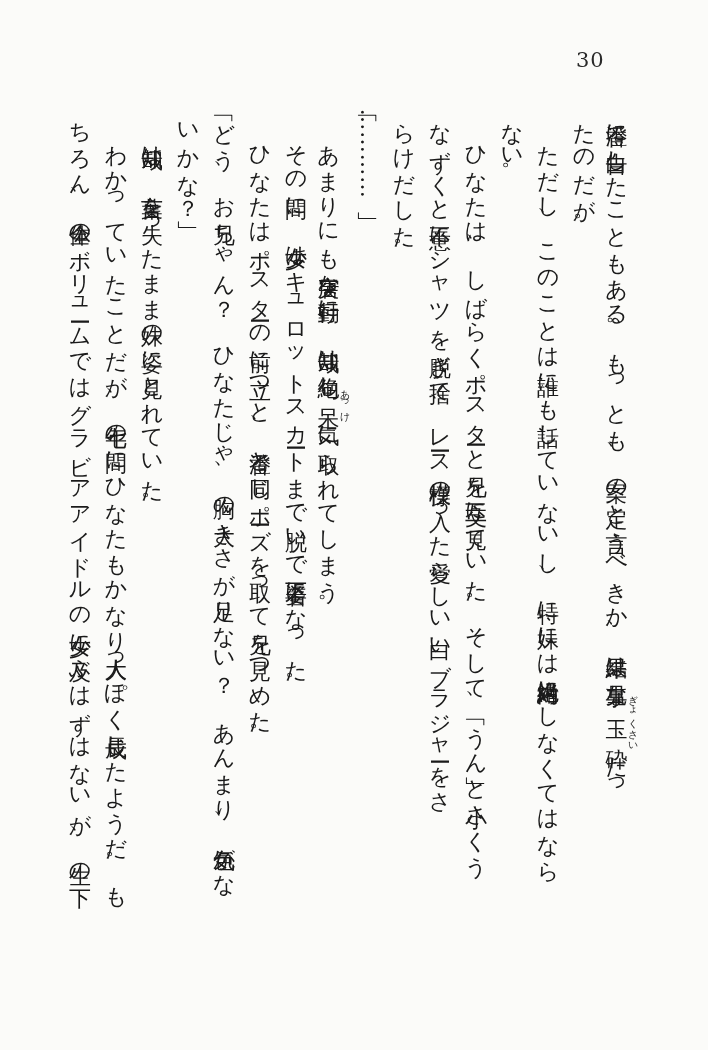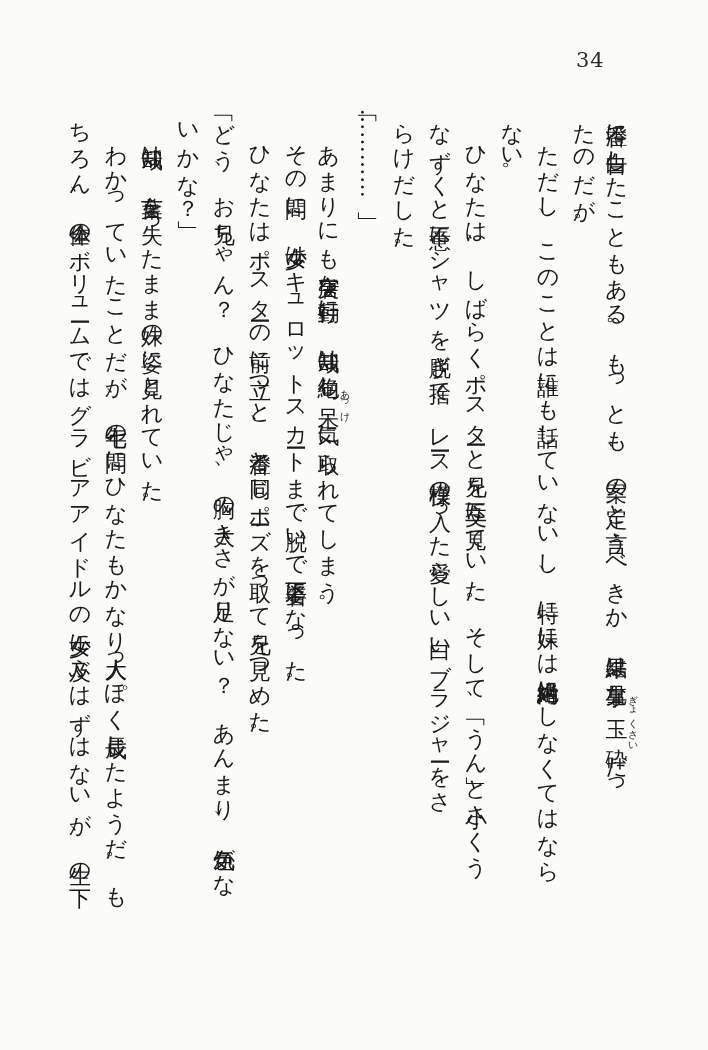--- a/index.html
+++ b/index.html
@@ -51,21 +51,21 @@
   rt {
     font-size: 10px;
     letter-spacing: 0;
     color: #1a1a1a;
   }
 </style>
 </head>
 <body style="background: rgb(251, 251, 249);">
 
 <div class="page" style="background: rgb(251, 251, 249);">
-  <div class="page-number">34</div>
+  <div class="page-number">30</div>
   <div class="text-block" id="text-block" style="color: rgb(26, 26, 26);">
       <div class="line">香澄に告白したこともある。もっとも、案の定と言うべきか、結果は見事な<ruby>玉砕<rt>ぎょくさい</rt></ruby>だっ</div>
       <div class="line">たのだが。</div>
       <div class="line indent">ただし、このことは誰にも話していないし、特に妹には絶対内緒にしなくてはなら</div>
       <div class="line">ない。</div>
       <div class="line indent">ひなたは、しばらくポスターと兄を交互に見ていた。そして、「うん」と小さくう</div>
       <div class="line">なずくと不意にシャツを脱ぎ捨て、レース模様の入った愛らしい白いブラジャーをさ</div>
       <div class="line">らけだした。</div>
       <div class="line">「…………」</div>
       <div class="line indent">あまりにも唐突な行動に、知哉は絶句し<ruby>呆気<rt>あっけ</rt></ruby>に取られてしまう。</div>

